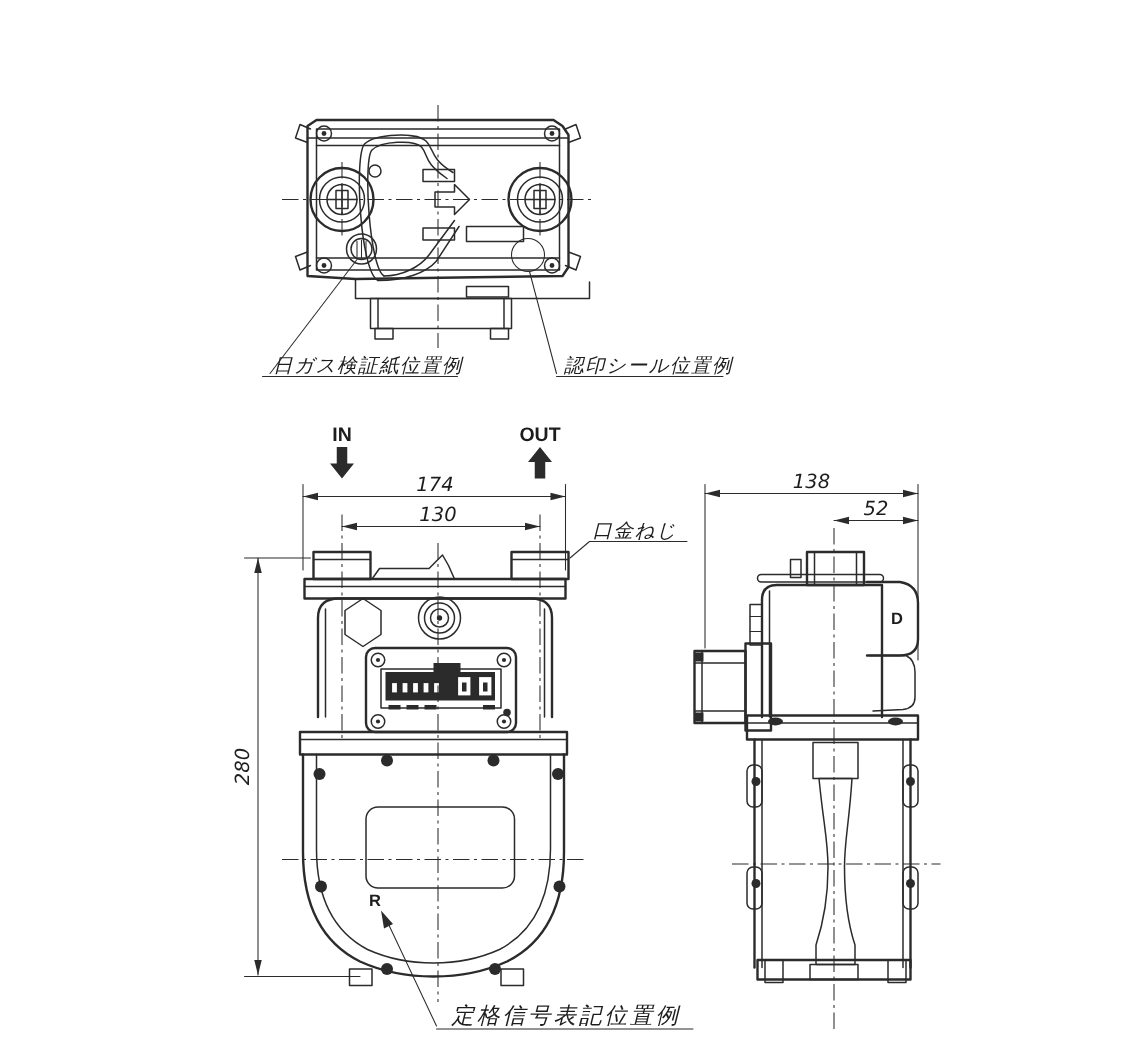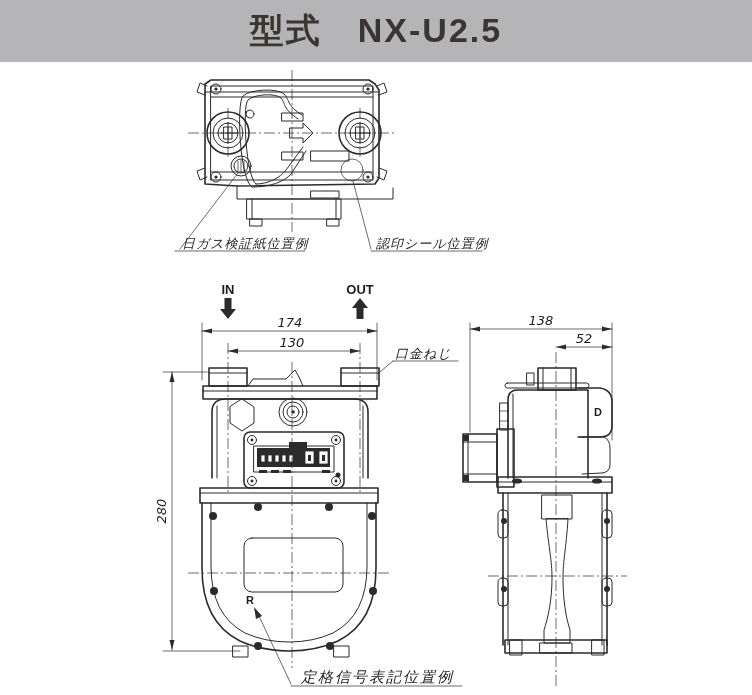--- a/index.html
+++ b/index.html
@@ -20,23 +20,20 @@
   .dim{font:italic 13px "DejaVu Sans", sans-serif;}
   .jp{font:italic 13px "Liberation Sans", sans-serif;letter-spacing:1px;}
   .jpbig{font:italic 15px "Liberation Sans", sans-serif;letter-spacing:2px;}
   .flow{font:bold 13px "Liberation Sans", sans-serif;}
   .mark{font:bold 11px "Liberation Sans", sans-serif;}
 </style>
 </head>
 <body>
 
 <div id="stage">
-  <div id="header">
-    <span id="title">型式　NX-U2.5</span>
-  </div>
 
   <svg width="752" height="695" viewBox="0 0 752 695">
 
     <g>
 
       <path class="ln thick" d="M205,84 L211,80 L369,80 L375,84 L379,90 L379,178 L375,184 L237,186 L205,184 Z"></path>
       <rect class="ln" x="211" y="86" width="162" height="94"></rect>
       <line class="ln" x1="205" y1="92" x2="379" y2="92"></line>
       <line class="ln" x1="211" y1="97" x2="373" y2="97"></line>
       <line class="ln" x1="211" y1="172" x2="373" y2="172"></line>

